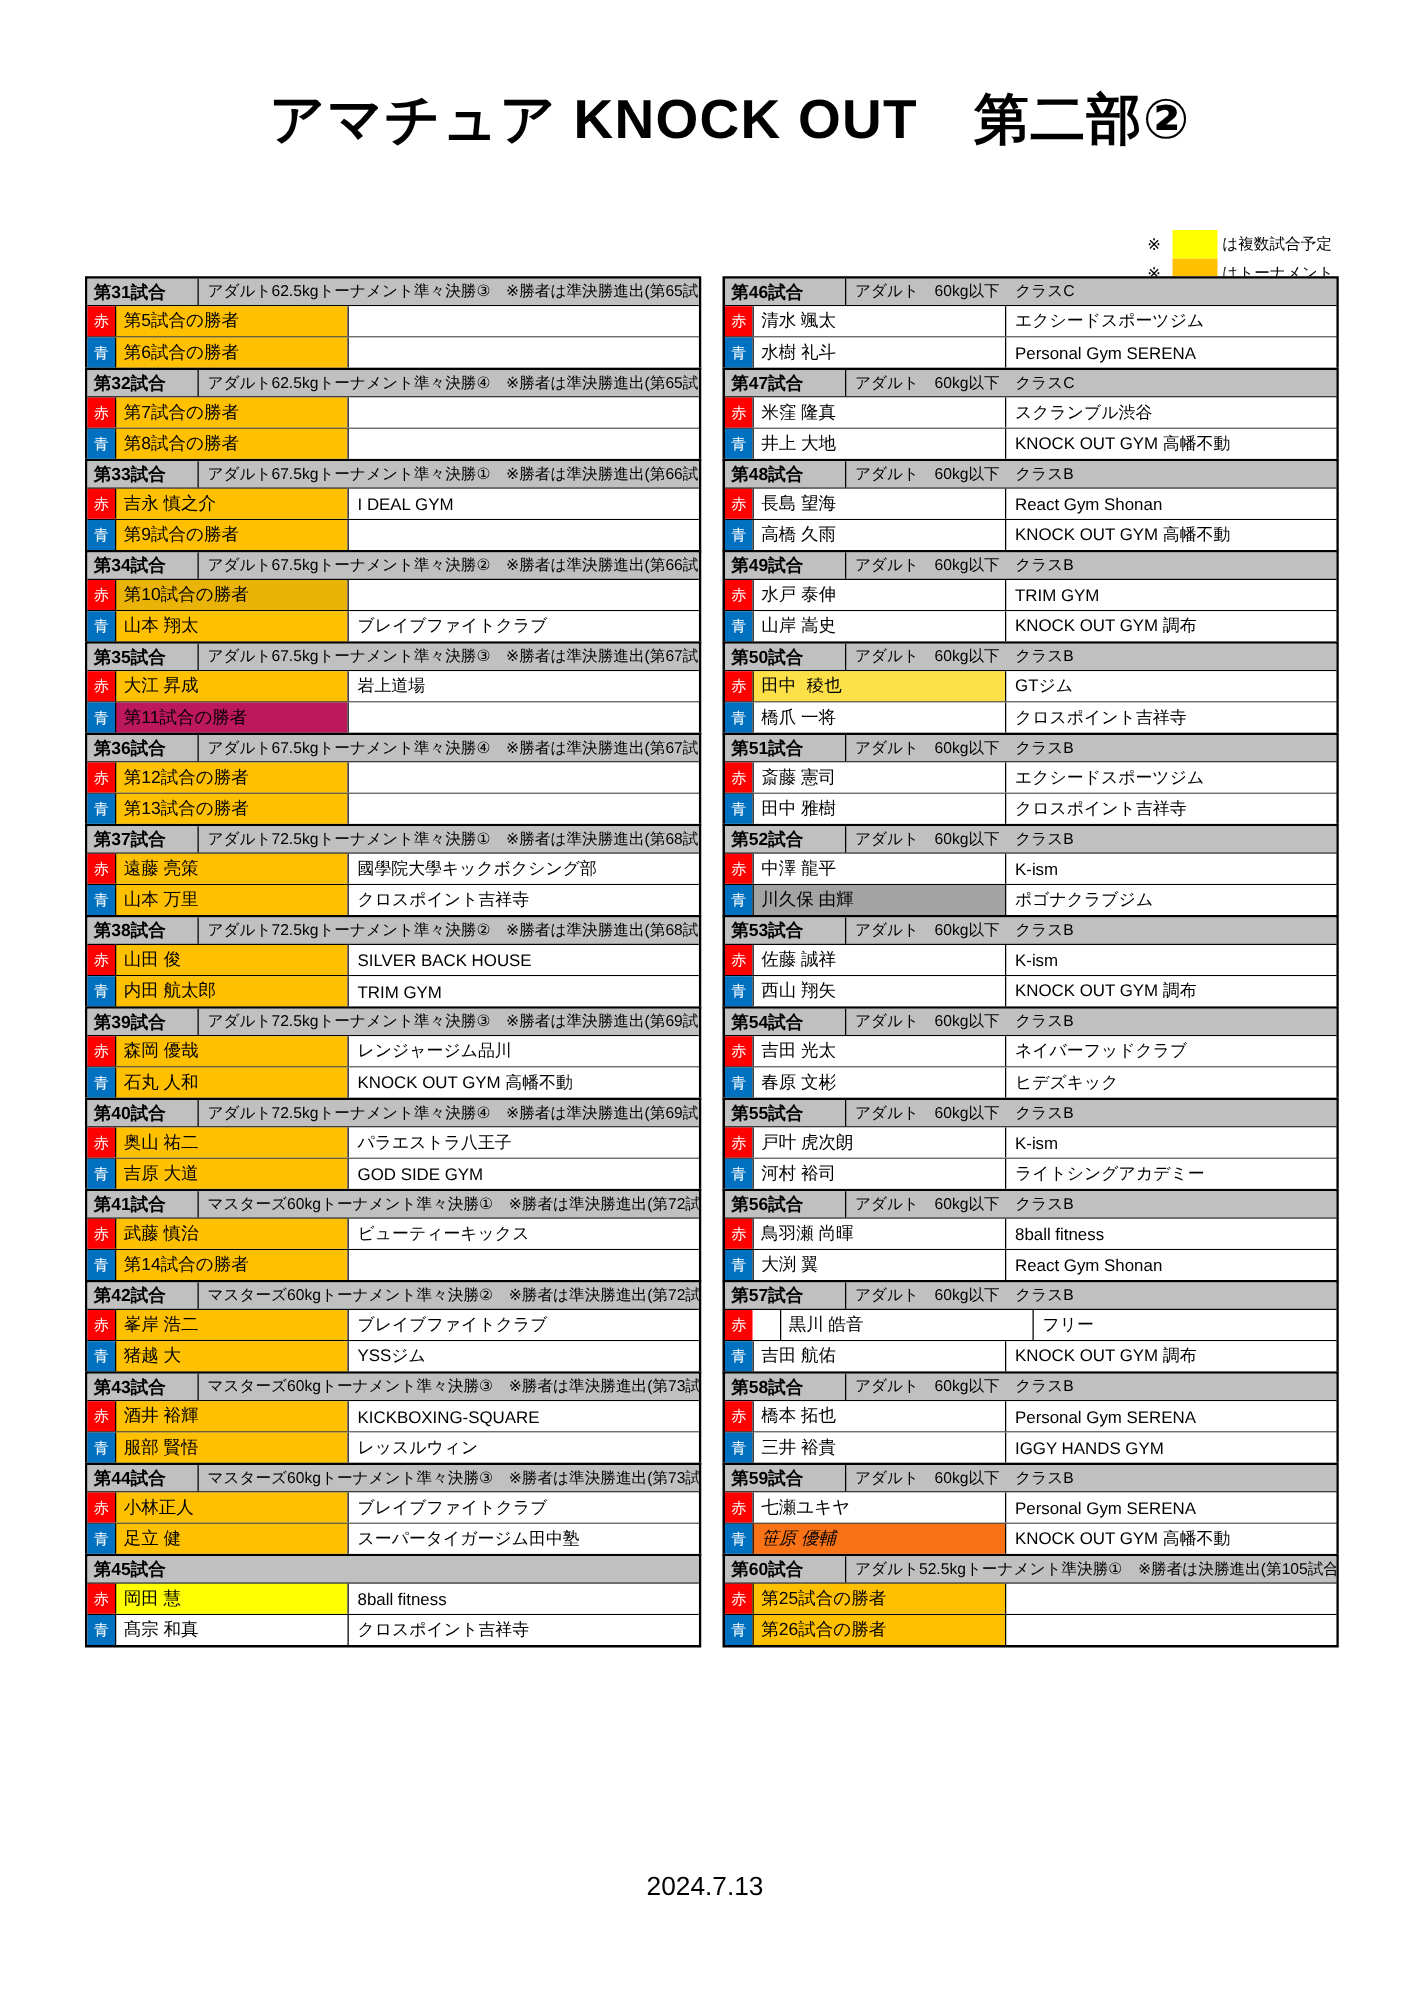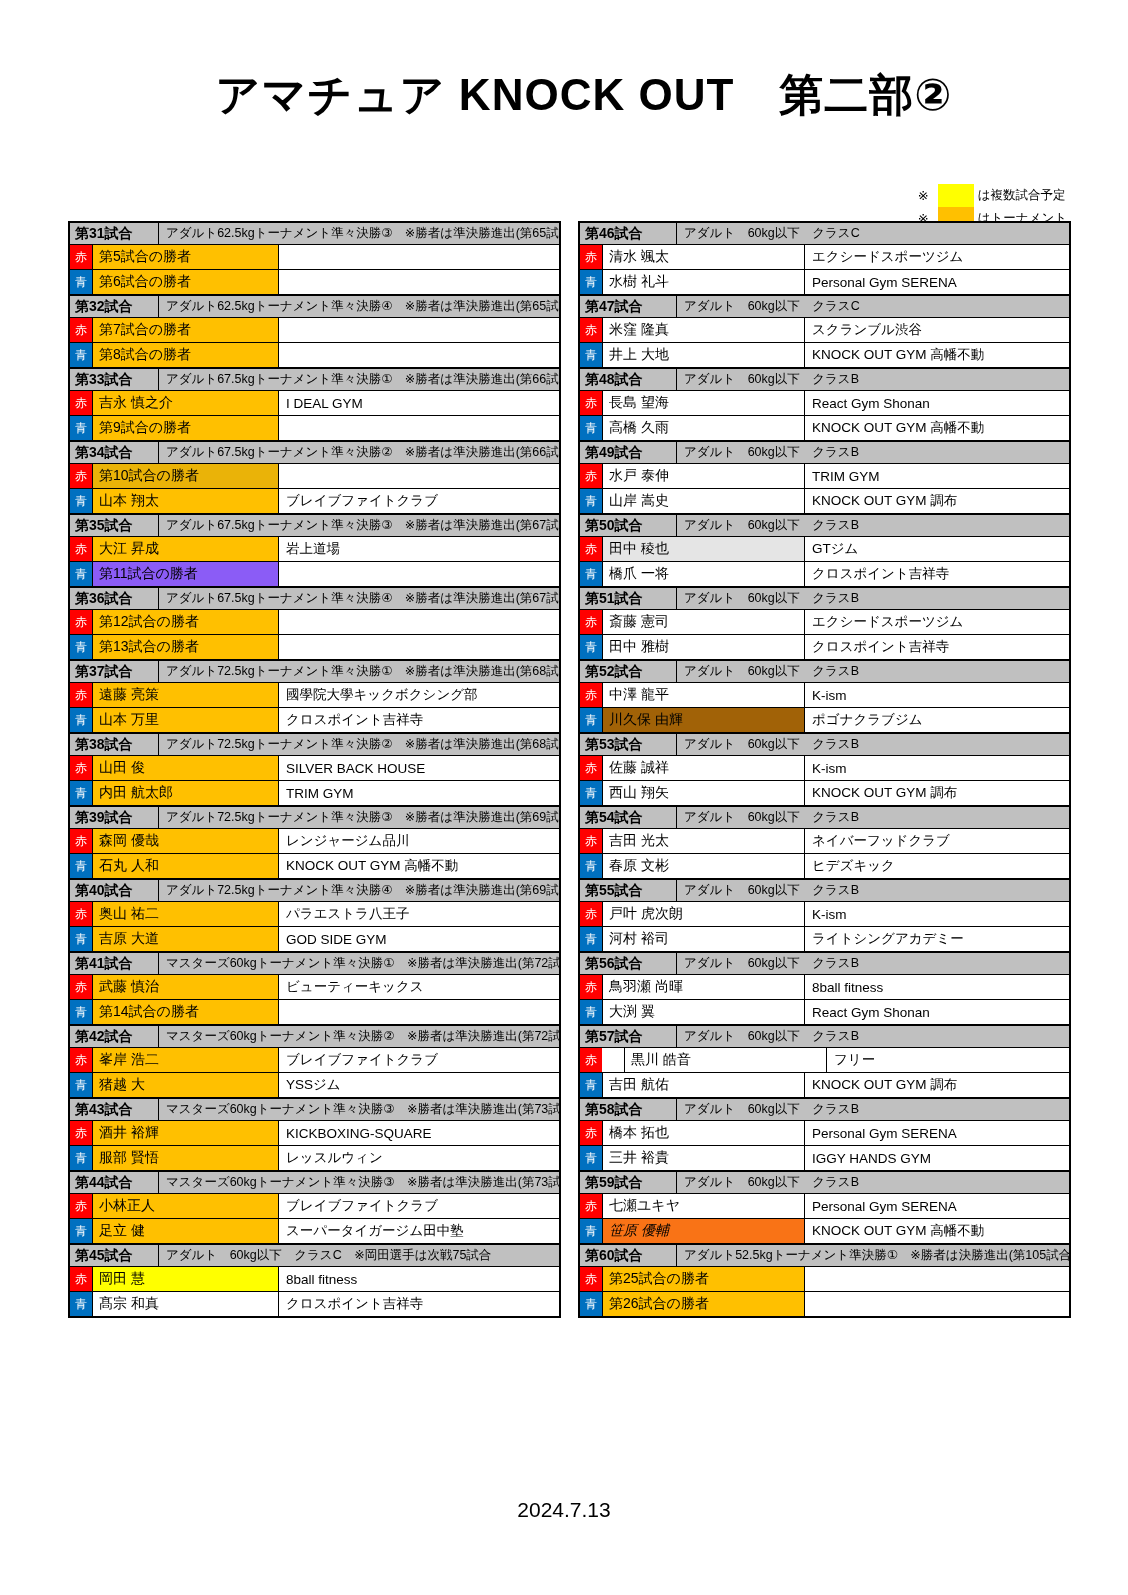--- a/index.html
+++ b/index.html
@@ -139,21 +139,21 @@
       <div class="cell no">第35試合</div>
       <div class="cell desc">アダルト67.5kgトーナメント準々決勝③　※勝者は準決勝進出(第67試合)</div>
     </div>
     <div class="mrow fighter-row">
       <div class="cell corner red">赤</div>
       <div class="cell name" style="background: rgb(255, 192, 0);">大江 昇成</div>
       <div class="cell gym">岩上道場</div>
     </div>
     <div class="mrow fighter-row">
       <div class="cell corner blue">青</div>
-      <div class="cell name" style="background: #8b5cf6;">第11試合の勝者</div>
+      <div class="cell name" style="background: #be185d;">第11試合の勝者</div>
       <div class="cell gym"></div>
     </div>
   </div>
 
   <div class="match">
     <div class="mrow header-row">
       <div class="cell no">第36試合</div>
       <div class="cell desc">アダルト67.5kgトーナメント準々決勝④　※勝者は準決勝進出(第67試合)</div>
     </div>
     <div class="mrow fighter-row">
@@ -300,21 +300,20 @@
     <div class="mrow fighter-row">
       <div class="cell corner blue">青</div>
       <div class="cell name" style="background: rgb(255, 192, 0);">足立 健</div>
       <div class="cell gym">スーパータイガージム田中塾</div>
     </div>
   </div>
 
   <div class="match">
     <div class="mrow header-row">
       <div class="cell no">第45試合</div>
-      <div class="cell desc">アダルト　60kg以下　クラスC　※岡田選手は次戦75試合</div>
     </div>
     <div class="mrow fighter-row">
       <div class="cell corner red">赤</div>
       <div class="cell name" style="background: rgb(255, 255, 0);">岡田 慧</div>
       <div class="cell gym">8ball fitness</div>
     </div>
     <div class="mrow fighter-row">
       <div class="cell corner blue">青</div>
       <div class="cell name" style="background: rgb(255, 255, 255);">髙宗 和真</div>
       <div class="cell gym">クロスポイント吉祥寺</div>
@@ -390,21 +389,21 @@
     </div>
   </div>
 
   <div class="match">
     <div class="mrow header-row">
       <div class="cell no">第50試合</div>
       <div class="cell desc">アダルト　60kg以下　クラスB</div>
     </div>
     <div class="mrow fighter-row">
       <div class="cell corner red">赤</div>
-      <div class="cell name" style="background: #e5e5e5;">田中 稜也</div>
+      <div class="cell name" style="background: #fde047; font-family: Liberation Mono, monospace;">田中 稜也</div>
       <div class="cell gym">GTジム</div>
     </div>
     <div class="mrow fighter-row">
       <div class="cell corner blue">青</div>
       <div class="cell name" style="background: rgb(255, 255, 255);">橋爪 一将</div>
       <div class="cell gym">クロスポイント吉祥寺</div>
     </div>
   </div>
 
   <div class="match">
@@ -429,21 +428,21 @@
       <div class="cell no">第52試合</div>
       <div class="cell desc">アダルト　60kg以下　クラスB</div>
     </div>
     <div class="mrow fighter-row">
       <div class="cell corner red">赤</div>
       <div class="cell name" style="background: rgb(255, 255, 255);">中澤 龍平</div>
       <div class="cell gym">K-ism</div>
     </div>
     <div class="mrow fighter-row">
       <div class="cell corner blue">青</div>
-      <div class="cell name" style="background: #a16207;">川久保 由輝</div>
+      <div class="cell name" style="background: #a3a3a3;">川久保 由輝</div>
       <div class="cell gym">ポゴナクラブジム</div>
     </div>
   </div>
 
   <div class="match">
     <div class="mrow header-row">
       <div class="cell no">第53試合</div>
       <div class="cell desc">アダルト　60kg以下　クラスB</div>
     </div>
     <div class="mrow fighter-row">

